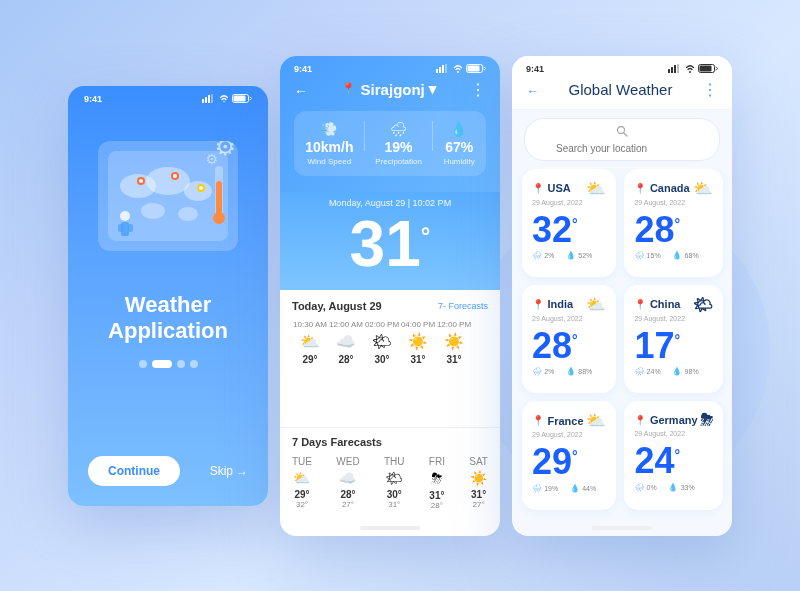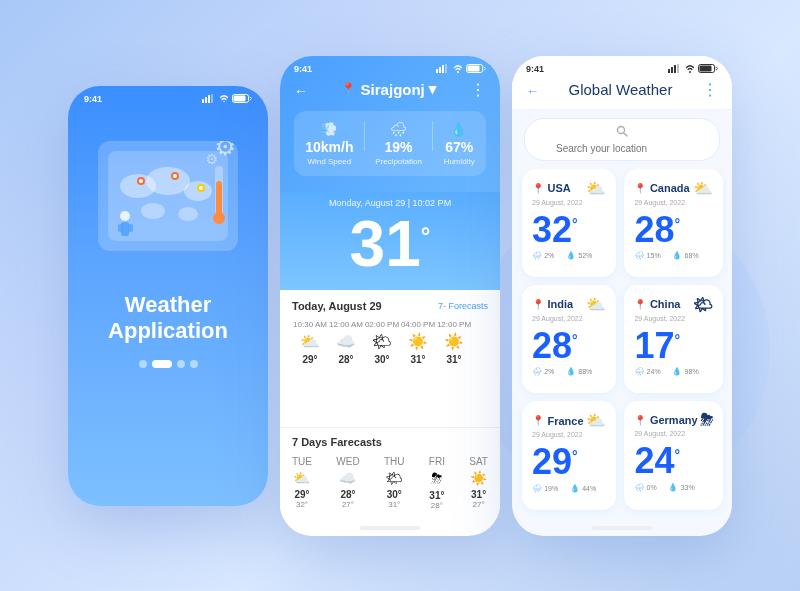--- a/index.html
+++ b/index.html
@@ -31,21 +31,21 @@
 
     .phones-container {
       display: flex;
       gap: 12px;
       align-items: center;
       z-index: 10;
     }
 
     
     .phone {
-      border-radius: 32px;
+      border-radius: 16px;
       overflow: hidden;
       box-shadow: 0 20px 60px rgba(80,120,200,0.3);
       position: relative;
     }
 
     
     .phone-1 {
       width: 200px; height: 420px;
       background: linear-gradient(180deg, #3a8eff 0%, #5ba4ff 40%, #7dc0ff 100%);
       display: flex;
@@ -403,20 +403,27 @@
       </div>
     </div>
 
     <div class="dots-indicator">
       <div class="dot"></div>
       <div class="dot active"></div>
       <div class="dot"></div>
       <div class="dot"></div>
     </div>
 
+    <div class="phone-1-buttons">
+      <button class="btn-continue">Continue</button>
+      <button class="btn-skip">
+        <span>Skip</span>
+        <span>→</span>
+      </button>
+    </div>
   </div>
 
   <div class="phone phone-2">
 
     <div class="phone-2-header">
       <div class="p2-status">
         <span>9:41</span>
         <div class="status-icons">
           <svg width="14" height="9" viewBox="0 0 14 9" fill="white">
             <rect x="0" y="5" width="2" height="4" rx="0.5"></rect>

